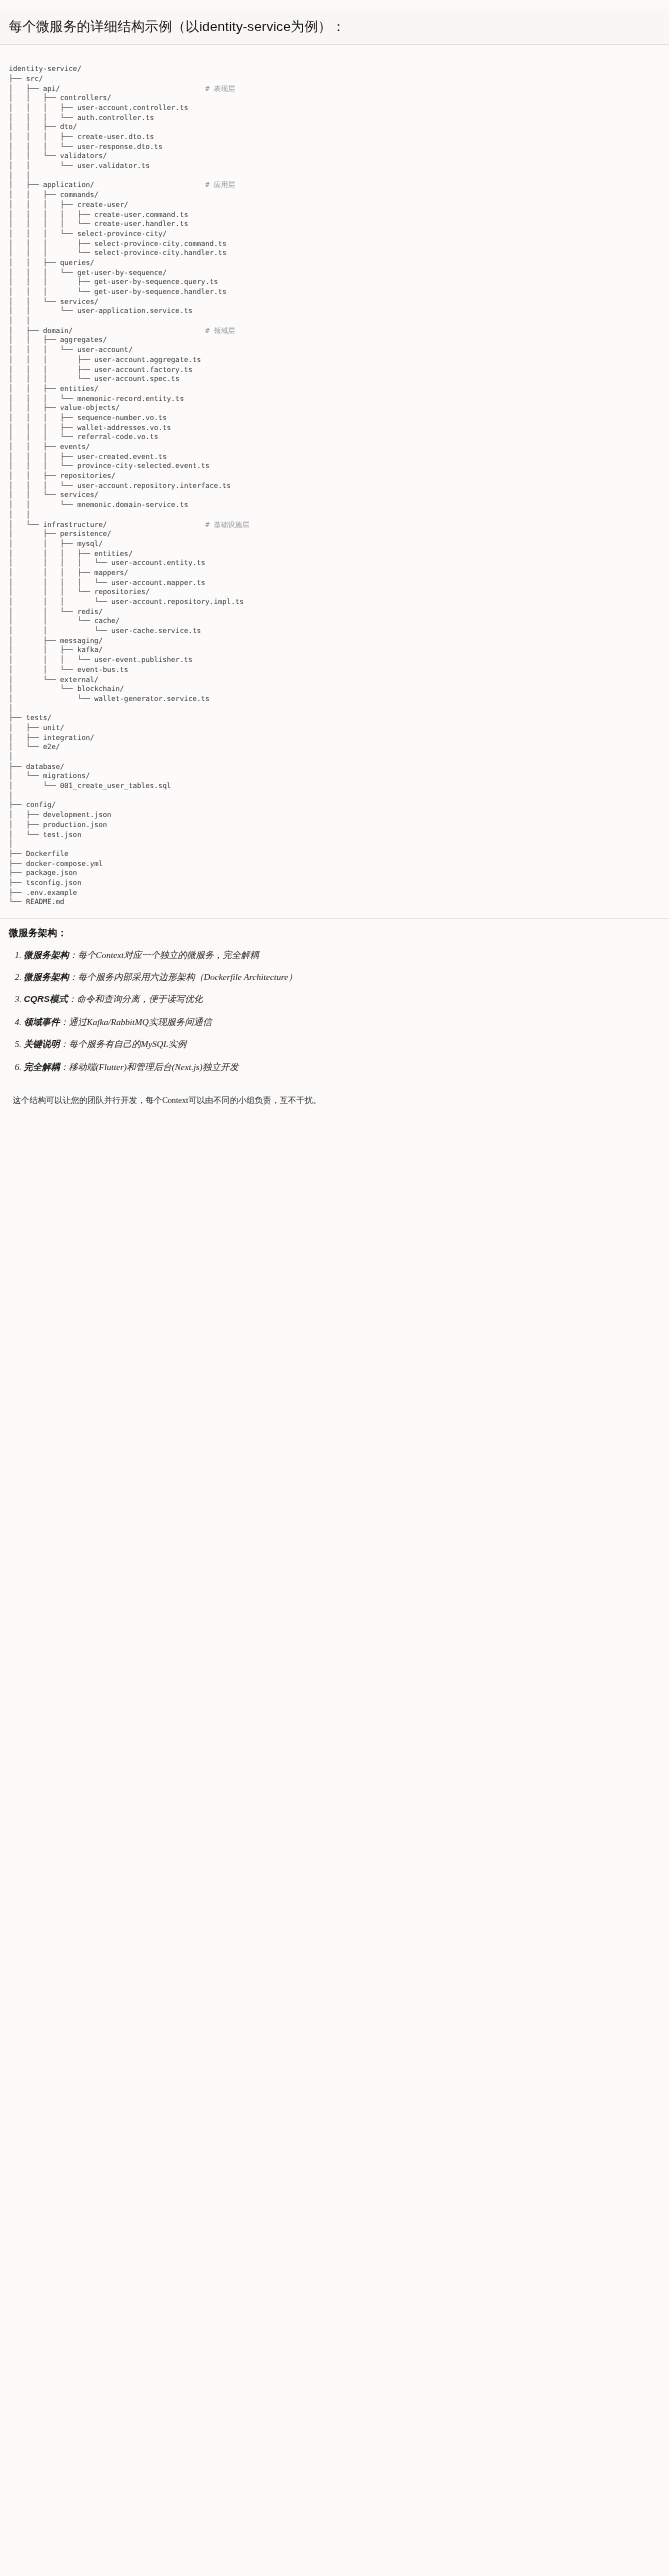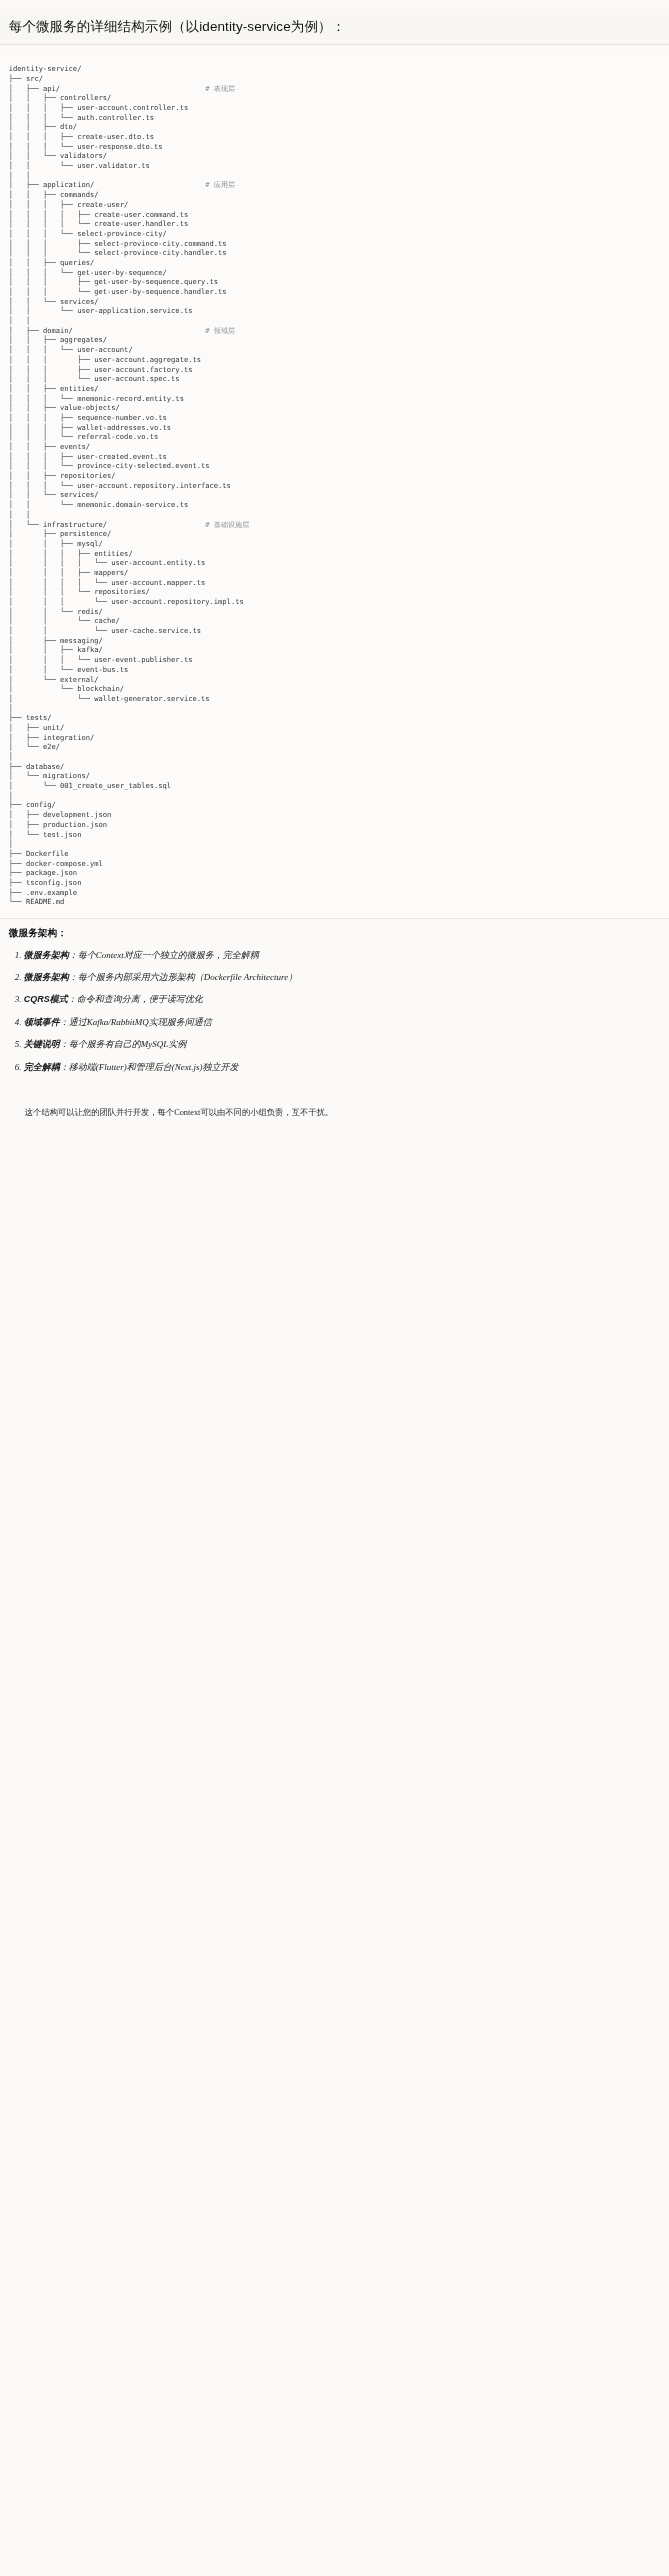--- a/index.html
+++ b/index.html
@@ -76,21 +76,21 @@
   }
   ol.notes-list > li b {
     font-family: "Liberation Sans", sans-serif;
     font-weight: bold;
   }
   .closing {
     font-size: 8.3px;
     line-height: 1.5;
     color: #23262a;
     padding: 3.8px 8.8px 10px 8.8px;
-    margin: 16px;
+    margin: 4px;
   }
 </style>
 </head>
 <body>
 
 <div>
 
   <h1 class="doc-title">每个微服务的详细结构示例（以identity-service为例）：</h1>
 
   <div class="tree-block">

